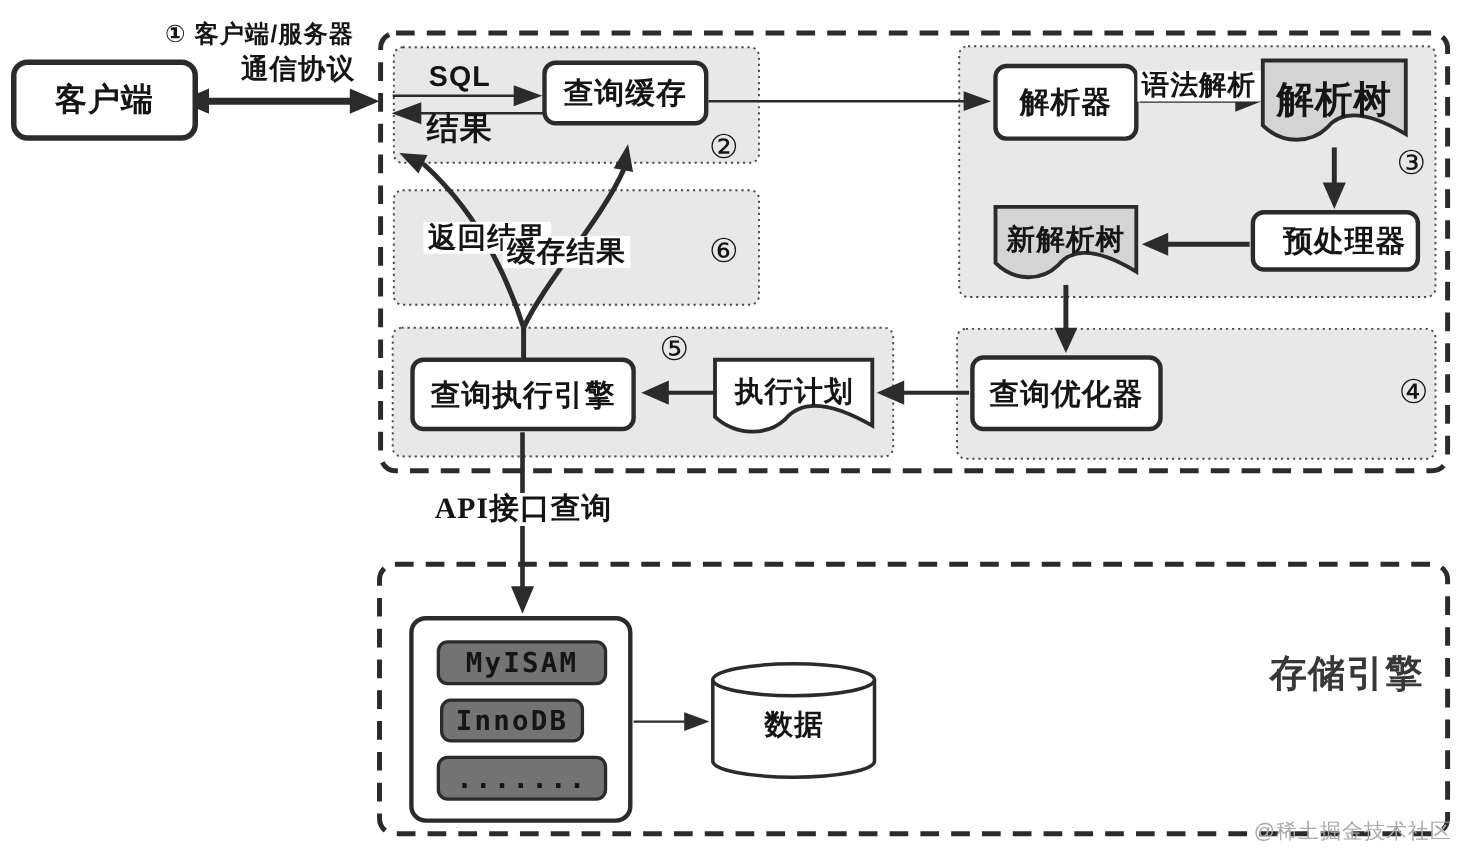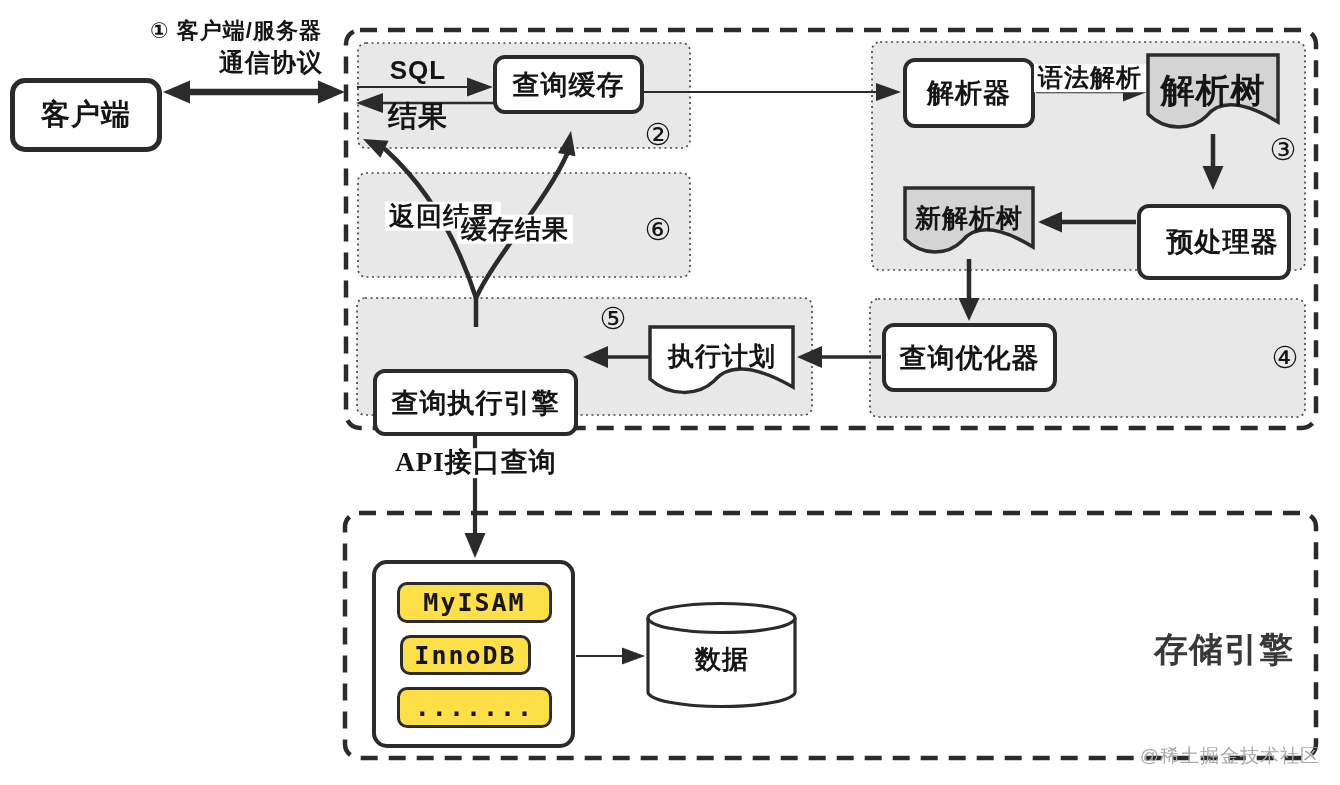--- a/index.html
+++ b/index.html
@@ -13,21 +13,21 @@
   .box{
     position:absolute;background:#fff;border:4px solid var(--line,#2b2b2b);
     border-radius:12px;display:flex;align-items:center;justify-content:center;
     font-size:27px;font-weight:600;letter-spacing:1px;box-sizing:border-box;
   }
   .doclabel{position:absolute;font-size:34px;font-weight:600;letter-spacing:1px;}
   .flowlabel{position:absolute;font-size:26px;font-weight:600;letter-spacing:1px;}
   .whitebg{background:#fff;padding:0 4px;line-height:1.1;text-align:right;}
   .badge{position:absolute;font-size:30px;font-weight:500;}
   .engine{
-    position:absolute;background:#fde047;border:3.5px solid var(--line,#2b2b2b);border-radius:10px;
+    position:absolute;background:#737373;border:3.5px solid var(--line,#2b2b2b);border-radius:10px;
     display:flex;align-items:center;justify-content:center;box-sizing:border-box;
     font-family:"DejaVu Sans Mono","Liberation Mono",monospace;font-size:25px;font-weight:700;letter-spacing:2px;
   }
   .serif{font-family:"Liberation Serif","DejaVu Serif",serif;font-weight:600;}
   .watermark{position:absolute;font-size:19px;color:var(--watermark-gray,#a9a9a9);font-weight:500;letter-spacing:1px;}
   line,path.arrowline{stroke:var(--line,#2b2b2b);}
   polygon.head{fill:var(--line,#2b2b2b);stroke:none;}
 </style>
 </head>
 <body>
@@ -129,21 +129,21 @@
       <line x1="476" y1="298" x2="476" y2="327" stroke-width="4.5"></line>
       <path class="arrowline" d="M476,298 C 460,248 432,192 386,150" fill="none" stroke-width="4.5" stroke-linecap="round"></path>
       <polygon class="head" points="363,139 388.6,140.8 380.4,157.8"></polygon>
     </g>
     <g>
       <path class="arrowline" d="M476,298 C 494,258 548,198 567,154" fill="none" stroke-width="4.5" stroke-linecap="round"></path>
       <polygon class="head" points="571,131 575.5,156.3 557.9,152.9"></polygon>
     </g>
   </svg>
 
-  <div class="box" style="left:10px;top:54px;width:152px;height:74px;border-width:5px;border-radius:15px;font-size:29px;margin-top:24px;">
+  <div class="box" style="left:10px;top:54px;width:170px;height:74px;border-width:5px;border-radius:15px;font-size:29px;">
     <span>客户端</span>
   </div>
 
   <div class="flowlabel ctr abs" style="left:236px;top:31px;font-size:22px;">① 客户端/服务器</div>
   <div class="flowlabel ctr abs" style="left:254px;top:62px;font-size:25px;margin-left:17px;">通信协议</div>
 
   <div class="flowlabel ctr" style="left:418px;top:70px;">SQL</div>
   <div class="flowlabel ctr" style="left:418px;top:117px;font-size:29px;">结果</div>
   <div class="box" style="left:493px;top:55px;width:151px;height:59px;border-width:4.5px;">
     <span>查询缓存</span>
@@ -152,47 +152,47 @@
 
   <div class="flowlabel ctr whitebg" style="left:443px;top:216px;">返回结果</div>
   <div class="flowlabel ctr whitebg" style="left:515px;top:229px;">缓存结果</div>
   <div class="badge ctr" style="left:658px;top:229px;">⑥</div>
 
   <div class="box" style="left:903px;top:58px;width:132px;height:70px;border-width:4.5px;">
     <span>解析器</span>
   </div>
   <div class="flowlabel ctr whitebg" style="left:1090px;top:78px;font-size:25px;">语法解析</div>
   <div class="doclabel ctr" style="left:1213px;top:91px;">解析树</div>
-  <div class="box" style="left:1137px;top:204px;width:154px;height:76px;padding-left:17px;">
+  <div class="box" style="left:1137px;top:191px;width:154px;height:56px;padding-left:17px;">
     <span>预处理器</span>
   </div>
   <div class="doclabel ctr" style="left:969px;top:218px;font-size:26px;">新解析树</div>
   <div class="badge ctr" style="left:1283px;top:149px;">③</div>
 
   <div class="box" style="left:882px;top:323px;width:175px;height:69px;border-width:4.5px;">
     <span>查询优化器</span>
   </div>
   <div class="badge ctr" style="left:1285px;top:357px;">④</div>
 
-  <div class="box" style="left:373px;top:325px;width:205px;height:67px;border-width:4.5px;margin-top:44px;">
+  <div class="box" style="left:373px;top:325px;width:205px;height:67px;border-width:4.5px;">
     <span>查询执行引擎</span>
   </div>
   <div class="doclabel ctr" style="left:722px;top:356px;font-size:26px;">执行计划</div>
   <div class="badge ctr" style="left:613px;top:318px;">⑤</div>
 
   <div class="flowlabel ctr whitebg serif" style="left:476px;top:463px;font-size:27px;">API接口查询</div>
 
   <div class="abs" style="left:372px;top:560px;width:203px;height:188px;background:#fff;border:4px solid var(--line,#2b2b2b);border-radius:15px;box-sizing:border-box;"></div>
   <div class="engine" style="left:397px;top:582px;width:155px;height:41px;">
     <span>MyISAM</span>
   </div>
   <div class="engine" style="left:400px;top:635px;width:131px;height:40px;">
     <span>InnoDB</span>
   </div>
   <div class="engine" style="left:397px;top:687px;width:155px;height:41px;">
     <span>.......</span>
   </div>
   <div class="doclabel ctr" style="left:722px;top:659px;font-size:26px;">数据</div>
-  <div class="doclabel ctr" style="left:1224px;top:650px;color:#383838;">存储引擎</div>
+  <div class="doclabel ctr" style="left:1224px;top:613px;color:#383838;">存储引擎</div>
 
   <div class="watermark" style="right:20px;bottom:16px;">@稀土掘金技术社区</div>
 
 </div>
 
 </body></html>

